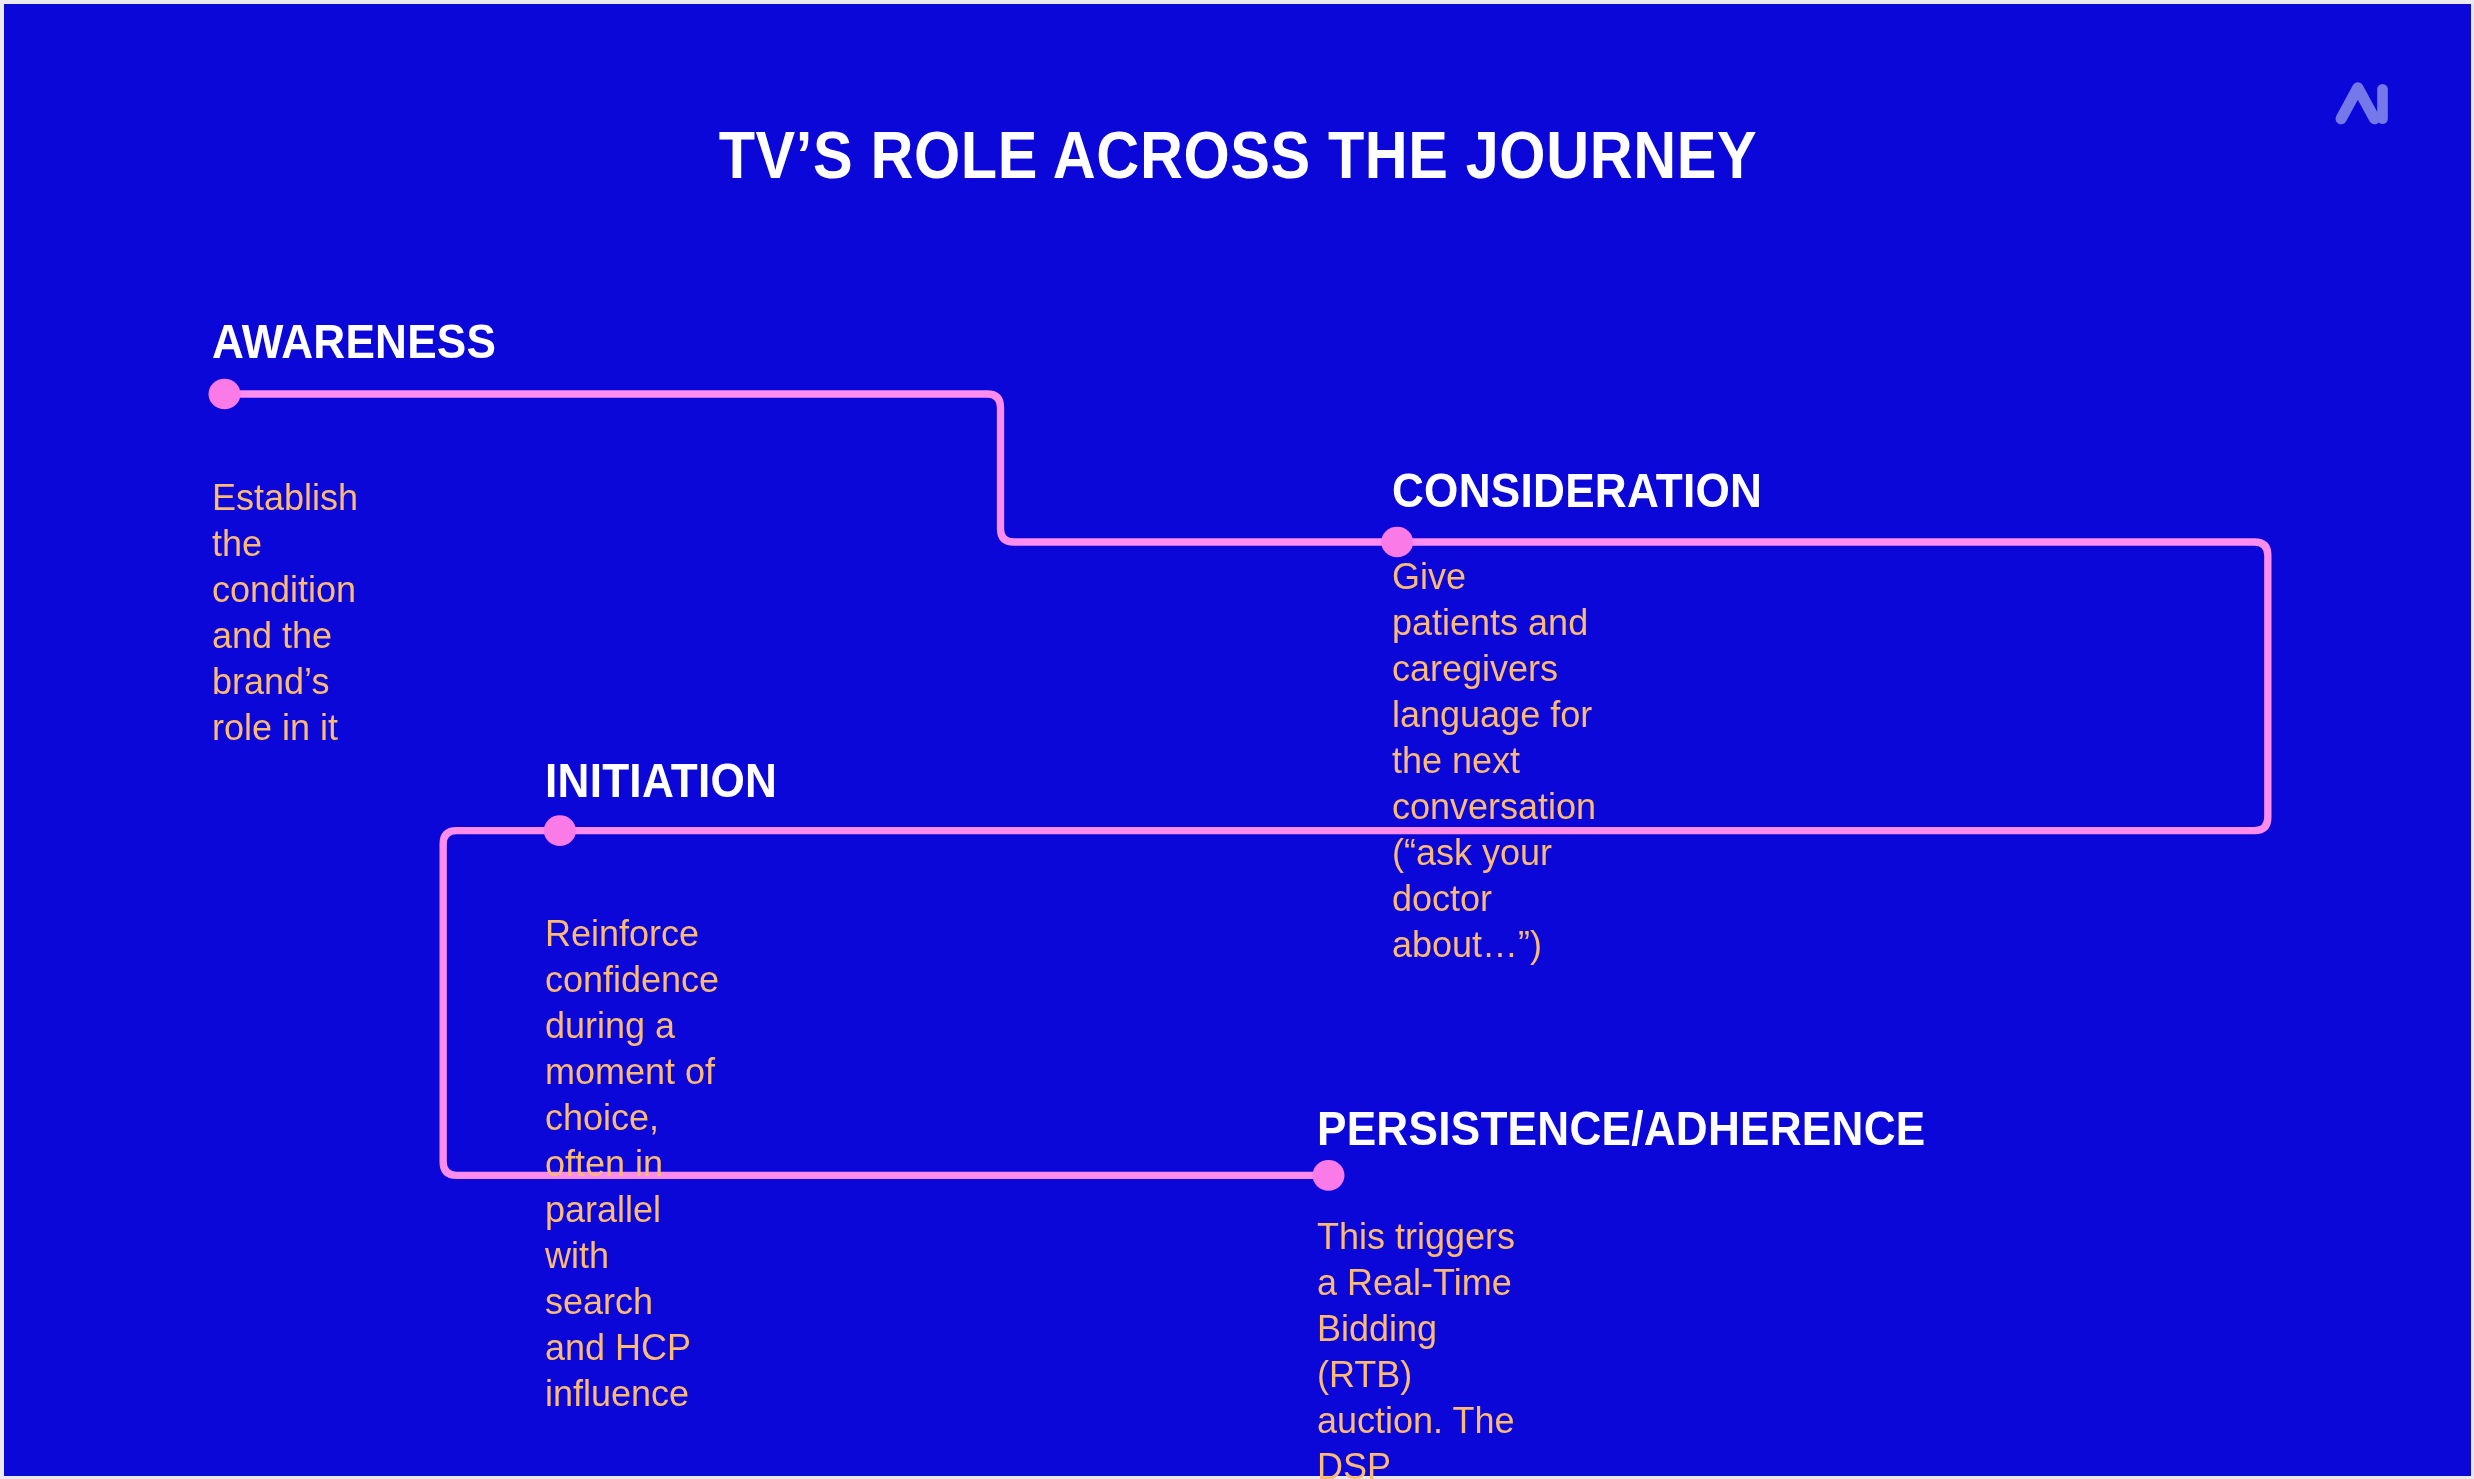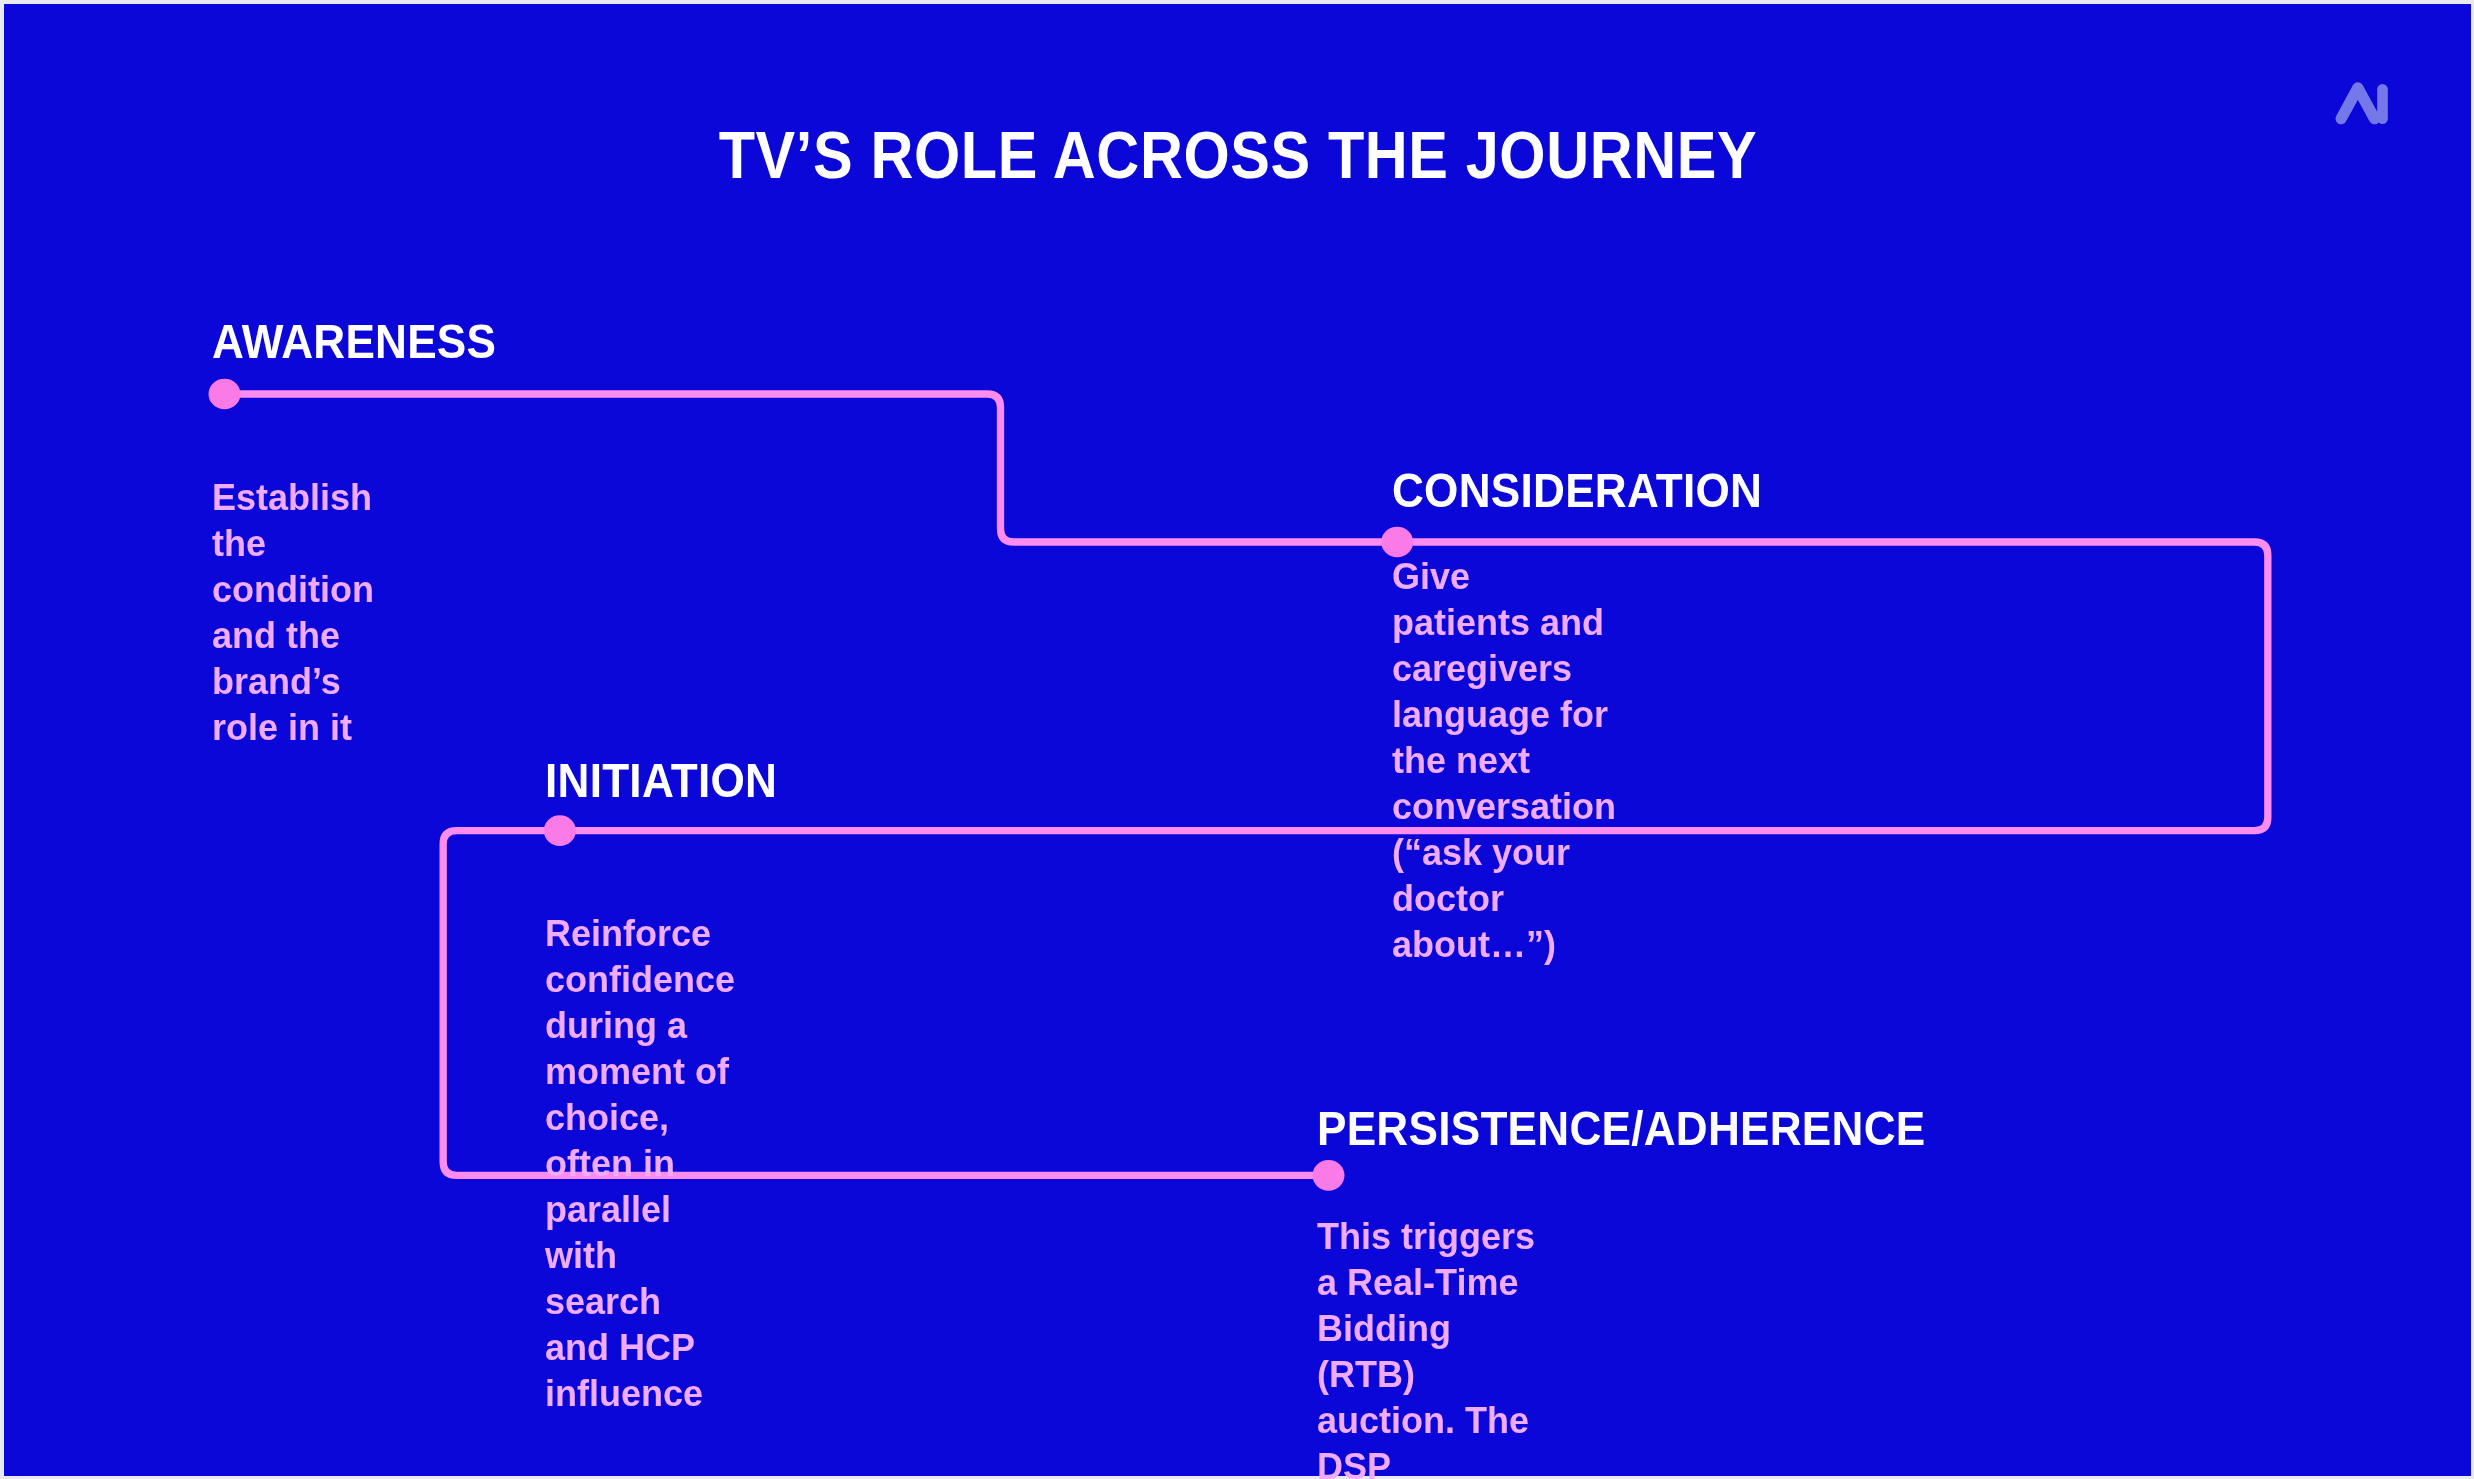--- a/index.html
+++ b/index.html
@@ -46,23 +46,23 @@
     font-weight: 700;
     line-height: 49px;
     white-space: nowrap;
     transform: scaleX(0.90);
     transform-origin: left top;
     letter-spacing: 0.3px;
   }
   .stage-desc {
     position: absolute;
     left: 0; top: 0;
-    color: #f0abfc;
+    color: #fdba74;
     font-size: 36px;
-    font-weight: 700;
+    font-weight: 400;
     line-height: 46px;
     white-space: pre-wrap;
   }
   
   #stage-awareness     .stage-label { left: 208px;  top: 313px;  }
   #stage-awareness     .stage-desc  { left: 208px;  top: 425px;  }
   #stage-consideration .stage-label { left: 1388px; top: 462px;  }
   #stage-consideration .stage-desc  { left: 1388px; top: 550px;  }
   #stage-initiation    .stage-label { left: 541px;  top: 752px; }
   #stage-initiation    .stage-desc  { left: 541px;  top: 864px; margin-top: 43px; }

